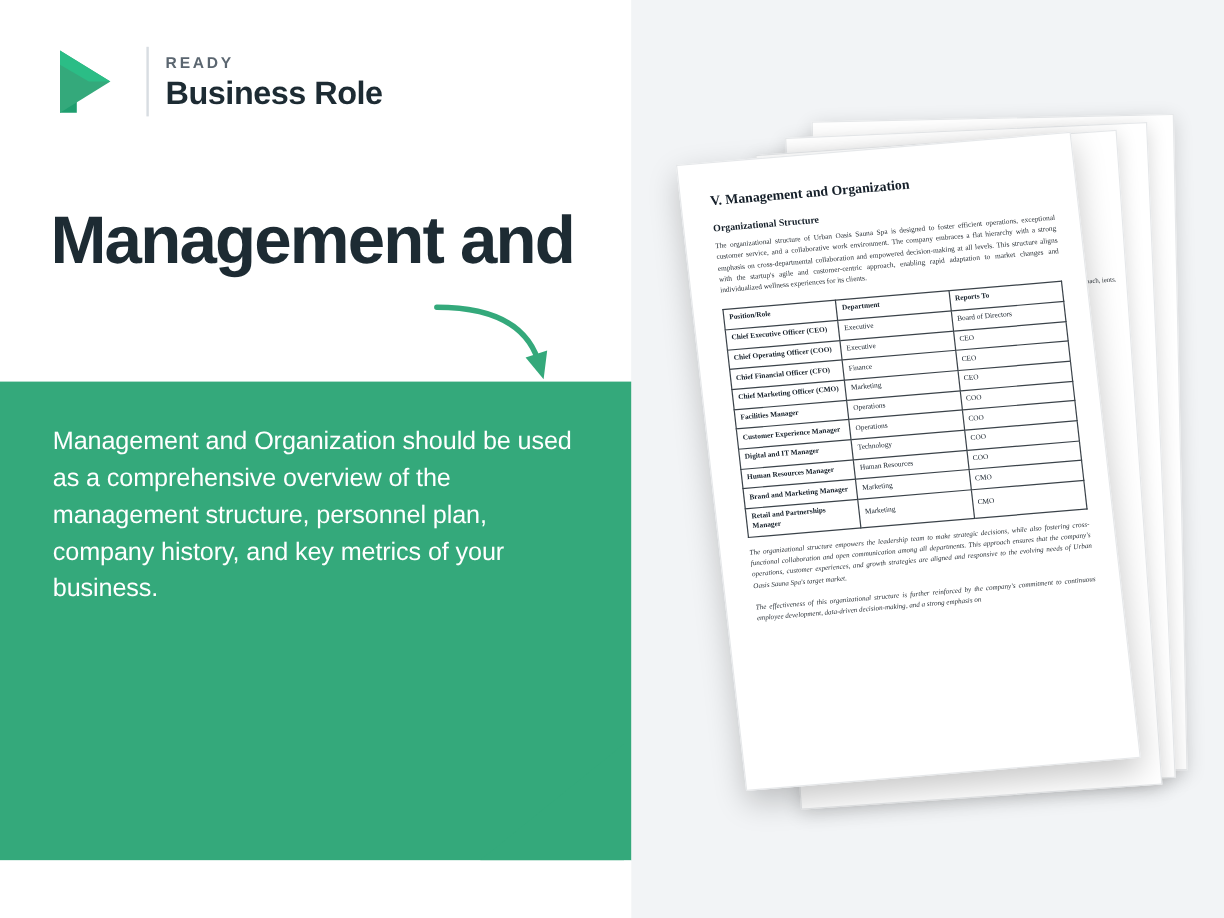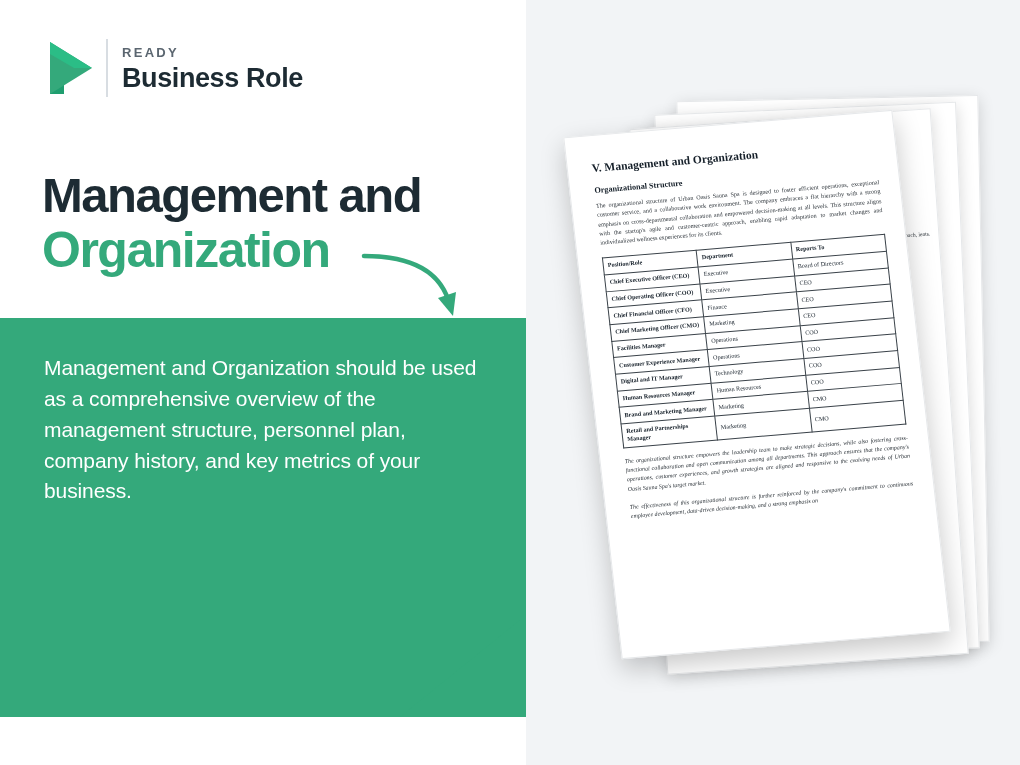--- a/index.html
+++ b/index.html
@@ -52,21 +52,21 @@
     border-bottom: 97px solid #34a97b;
   }
 
   
   .logo-wrap {
     position: absolute;
     left: 44px;
     top: 36px;
     display: flex;
     align-items: center;
-    gap: 6px;
+    gap: 22px;
   }
   .logo-mark {
     width: 56px;
     height: 64px;
     position: relative;
   }
   .logo-text-block {
     display: flex;
     flex-direction: column;
     justify-content: center;
@@ -90,21 +90,21 @@
   }
 
   
   .headline {
     position: absolute;
     left: 42px;
     top: 170px;
     width: 470px;
   }
   .headline-line1 {
-    font-size: 49px;
+    font-size: 56px;
     font-weight: bold;
     color: #1d2b33;
     letter-spacing: -1.5px;
     line-height: 1.06;
   }
   .headline-line2 {
     font-size: 50px;
     font-weight: bold;
     color: #34a97b;
     letter-spacing: -1.5px;
@@ -269,21 +269,20 @@
     </svg>
   </span>
   <span class="logo-text-block">
     <span class="logo-ready">READY</span>
     <span class="logo-title">Business Role</span>
   </span>
 </div>
 
 <div class="headline">
   <div class="headline-line1">Management and</div>
-  <div class="headline-line2">Organization</div>
 </div>
 
 <span class="arrow-svg">
   <svg width="110" height="80" viewBox="0 0 110 80" xmlns="http://www.w3.org/2000/svg">
     <path d="M4 6 C 52 6, 82 22, 90 56" stroke="#34a97b" stroke-width="4.5" fill="none" stroke-linecap="round"></path>
     <path d="M78 48 L93 66 L96 42 Z" fill="#34a97b"></path>
   </svg>
 </span>
 
 <div class="body-copy">Management and Organization should be used as a comprehensive overview of the management structure, personnel plan, company history, and key metrics of your business.</div>

